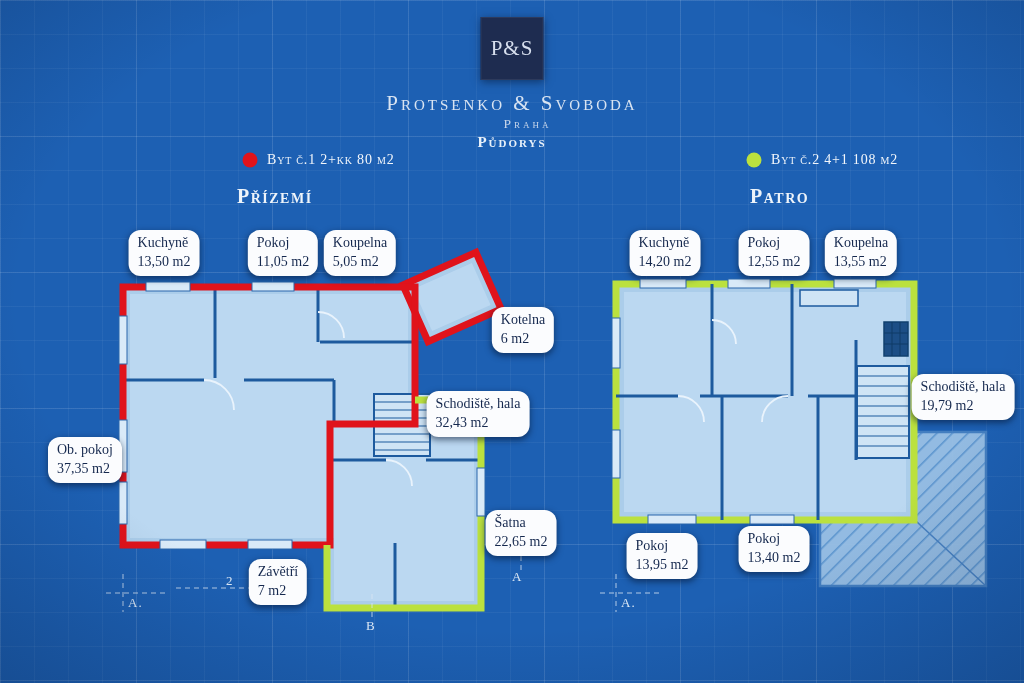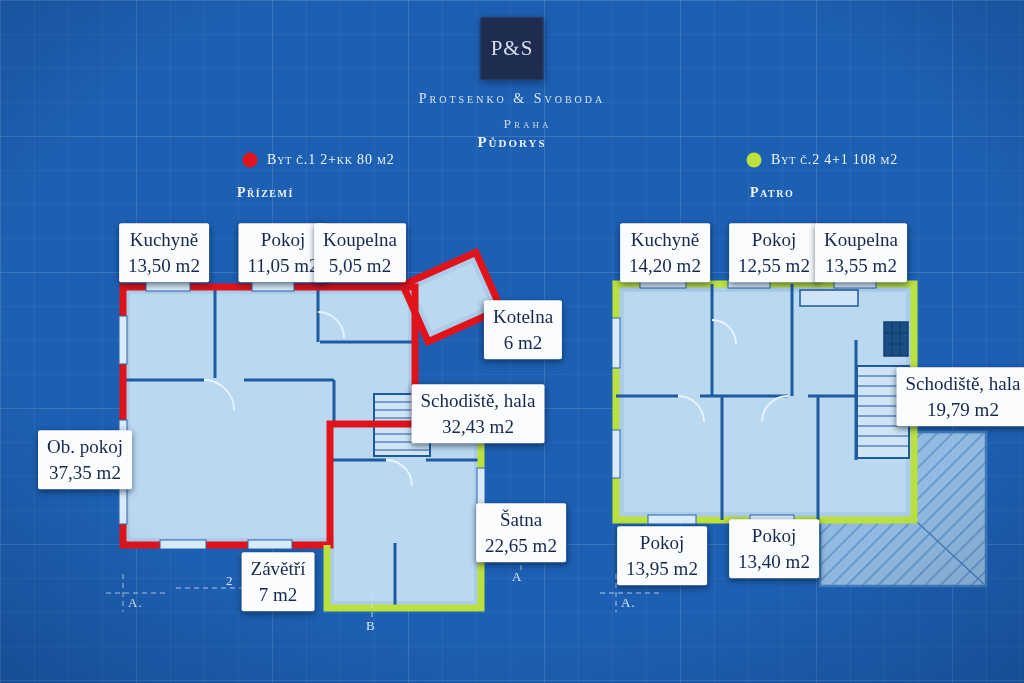--- a/index.html
+++ b/index.html
@@ -23,42 +23,42 @@
   }
   .logo {
     position:absolute; z-index:3; left:50%; top:17px; transform:translateX(-50%);
     width:63px; height:63px; background:#1e2c50;
     display:flex; align-items:center; justify-content:center;
     box-shadow: inset 0 0 0 1px rgba(255,255,255,0.07), 0 2px 8px rgba(2,15,40,0.5);
   }
   .logo span { color:#d7dfee; font-size:21px; letter-spacing:1px; }
   .company {
     position:absolute; z-index:3; left:0; right:0; top:91px; text-align:center;
-    font-variant:small-caps; font-size:14px; letter-spacing:3px; color:#d9e4f2; font-weight:500;
+    font-variant:small-caps; font-size:21px; letter-spacing:3px; color:#d9e4f2; font-weight:500;
   }
   .city {
     position:absolute; z-index:3; left:0; right:0; top:116px; text-align:center;
     font-variant:small-caps; font-size:13.5px; letter-spacing:3px; color:#c6d5ea;padding-left:31px;
   }
   .page-title {
     position:absolute; z-index:3; left:0; right:0; top:134px; text-align:center;
     font-variant:small-caps; font-size:15px; letter-spacing:2px; color:#e9f1fa; font-weight:700;
   }
   .legend { position:absolute; z-index:3; display:flex; align-items:center; gap:9px; }
   .legend-label {
     font-variant:small-caps; font-weight:400; font-size:14px; letter-spacing:0.8px; color:#f2f6fb;
   }
   .floor-title {
     position:absolute; z-index:3; font-variant:small-caps; font-weight:700;
-    font-size:14px; letter-spacing:1.5px; color:#eef4fa;
+    font-size:20px; letter-spacing:1.5px; color:#eef4fa;
   }
   .room-label {
     position:absolute; z-index:4; transform:translate(-50%,-50%);
-    background:#fbfcfe; color:#15284e; border-radius:2px;
-    padding:4px 9px; text-align:center; font-size:19px; line-height:1.35; white-space:nowrap;
+    background:#fbfcfe; color:#15284e; border-radius:12px;
+    padding:4px 9px; text-align:left; font-size:14px; line-height:1.35; white-space:nowrap;
     box-shadow:0 2px 6px rgba(3,18,44,0.55);
   }
   .marker { font:13px "Liberation Serif", serif; fill:#dde9f6; letter-spacing:1px; }
 </style>
 </head>
 <body>
 
 <div class="stage">
 
   <svg class="plans" width="1024" height="683" viewBox="0 0 1024 683">

